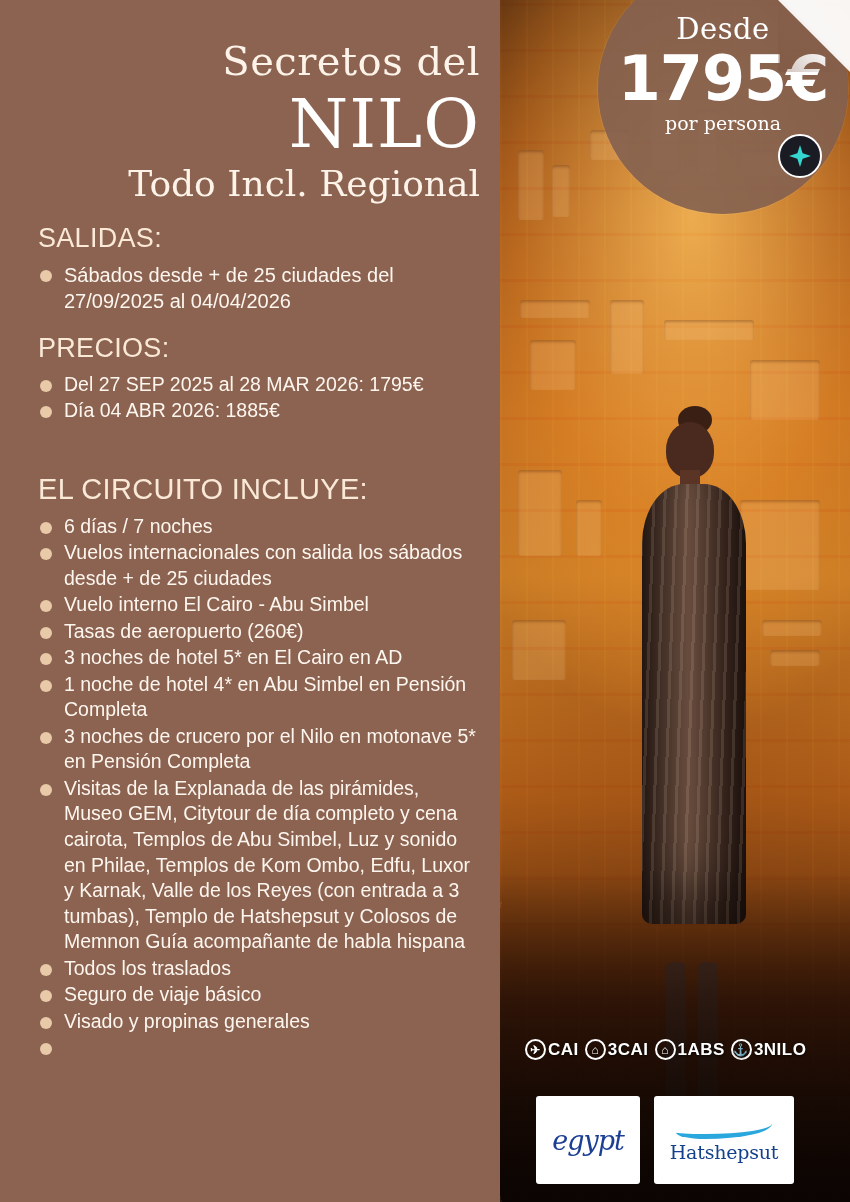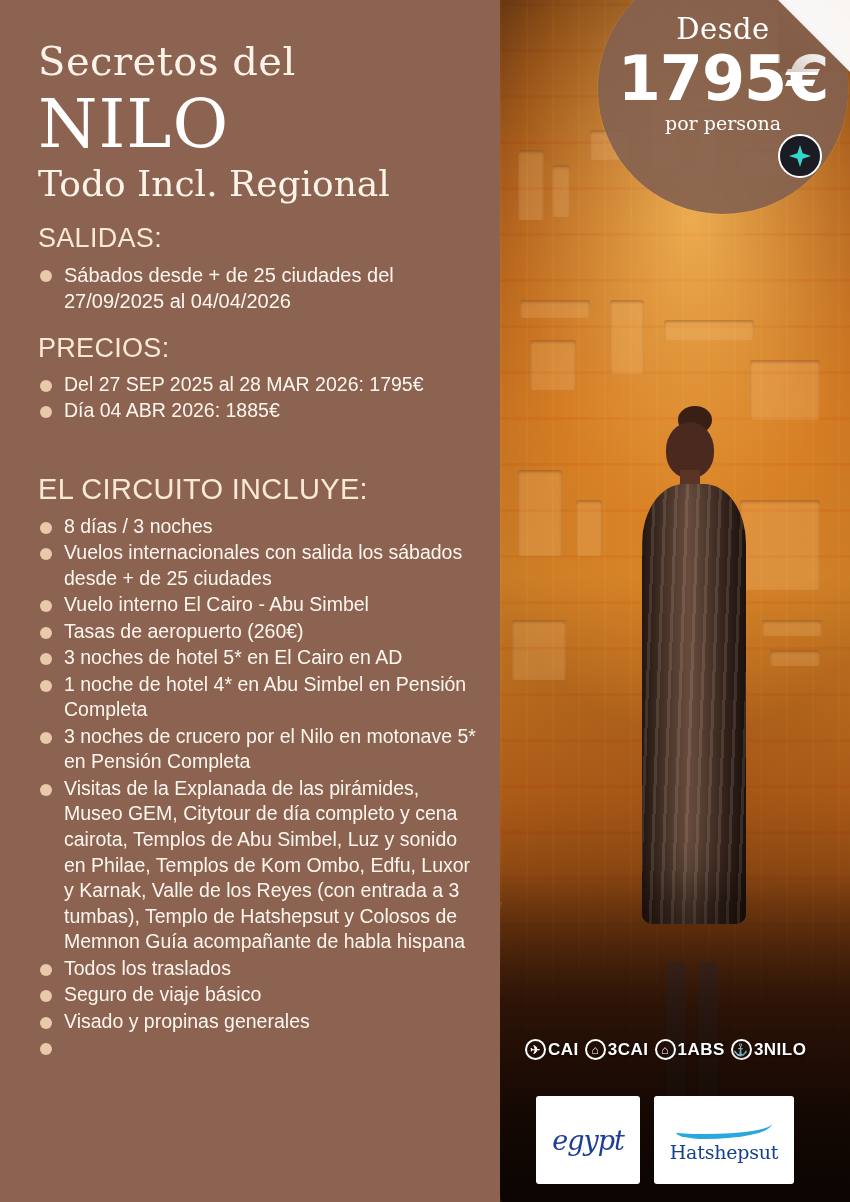--- a/index.html
+++ b/index.html
@@ -15,21 +15,21 @@
     overflow: hidden;
   }
   
   .left-panel {
     position: absolute; left: 0; top: 0;
     width: 500px; height: 1202px;
     background: #8c6351;
     padding: 40px 20px 10px 38px;
     color: #fdf6ef;
   }
-  .title-block { margin-bottom: 18px; }
+  .title-block { margin-bottom: 18px; text-align: right; }
   .title-line1 {
     font-family: "DejaVu Serif", serif;
     font-size: 40px; font-weight: 400; letter-spacing: 0.5px;
     color: #fdf3e8; line-height: 1.05;
   }
   .title-line2 {
     font-family: "DejaVu Serif", serif;
     font-size: 68px; font-weight: 400; letter-spacing: 1px;
     color: #ffffff; line-height: 1.0; margin-top: 8px;
   }
@@ -269,21 +269,21 @@
     <div class="section-head">PRECIOS:</div>
     <ul class="bullets precios tight">
       <li>Del 27 SEP 2025 al 28 MAR 2026: 1795€</li>
       <li>Día 04 ABR 2026: 1885€</li>
     </ul>
 
     <div class="spacer-sm"></div>
 
     <div class="section-head big">EL CIRCUITO INCLUYE:</div>
     <ul class="bullets tight">
-      <li>8 días / 3 noches</li>
+      <li>6 días / 7 noches</li>
       <li>Vuelos internacionales con salida los sábados desde + de 25 ciudades</li>
       <li>Vuelo interno El Cairo - Abu Simbel</li>
       <li>Tasas de aeropuerto (260€)</li>
       <li>3 noches de hotel 5* en El Cairo en AD</li>
       <li>1 noche de hotel 4* en Abu Simbel en Pensión Completa</li>
       <li>3 noches de crucero por el Nilo en motonave 5* en Pensión Completa</li>
       <li>Visitas de la Explanada de las pirámides, Museo GEM, Citytour de día completo y cena cairota, Templos de Abu Simbel, Luz y sonido en Philae, Templos de Kom Ombo, Edfu, Luxor y Karnak, Valle de los Reyes (con entrada a 3 tumbas), Templo de Hatshepsut y Colosos de Memnon Guía acompañante de habla hispana</li>
       <li>Todos los traslados</li>
       <li>Seguro de viaje básico</li>
       <li>Visado y propinas generales</li>

